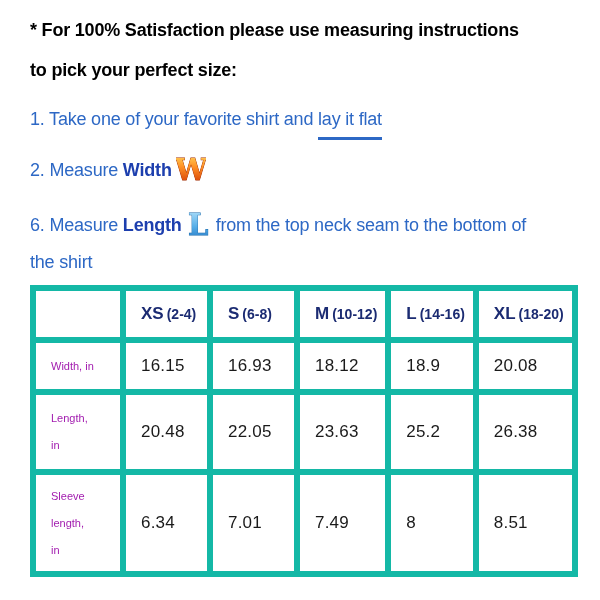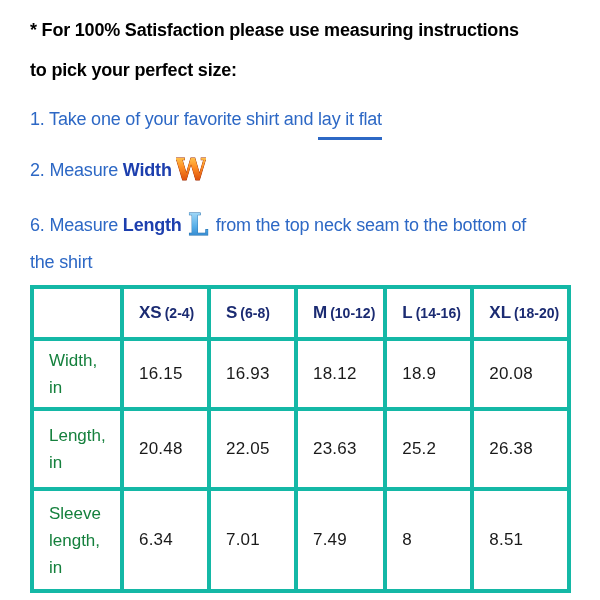--- a/index.html
+++ b/index.html
@@ -38,34 +38,34 @@
     margin-top:22px;
     font-size:18px;font-weight:bold;color:#122268;letter-spacing:-0.2px;
     line-height:24px;
   }
   table.sizing{
     margin-top:11px;
     border-collapse:collapse;
     table-layout:fixed;
   }
   table.sizing td{
-    border:4px solid #14b8a6;
+    border:6px solid #14b8a6;
     vertical-align:middle;
     padding:6px 8px 6px 15px;
     background:#ffffff;
   }
   tr.r-head{height:52px;}
   tr.r-width{height:52px;}
   tr.r-length{height:80px;}
   tr.r-sleeve{height:102px;}
   td.head-cell{color:#1b2b72;font-weight:bold;white-space:nowrap;}
   td.head-cell .size{font-size:17px;}
   td.head-cell .range{font-size:14px;margin-left:3px;}
   td.label-cell{
-    font-size:17px;color:#15803d;line-height:27px;
+    font-size:11px;color:#a21caf;line-height:27px;
   }
   td.value-cell{
     font-size:17px;color:#1a1a1a;letter-spacing:0.2px;
   }
 </style>
 </head>
 <body>
 
 <div class="content">
 

